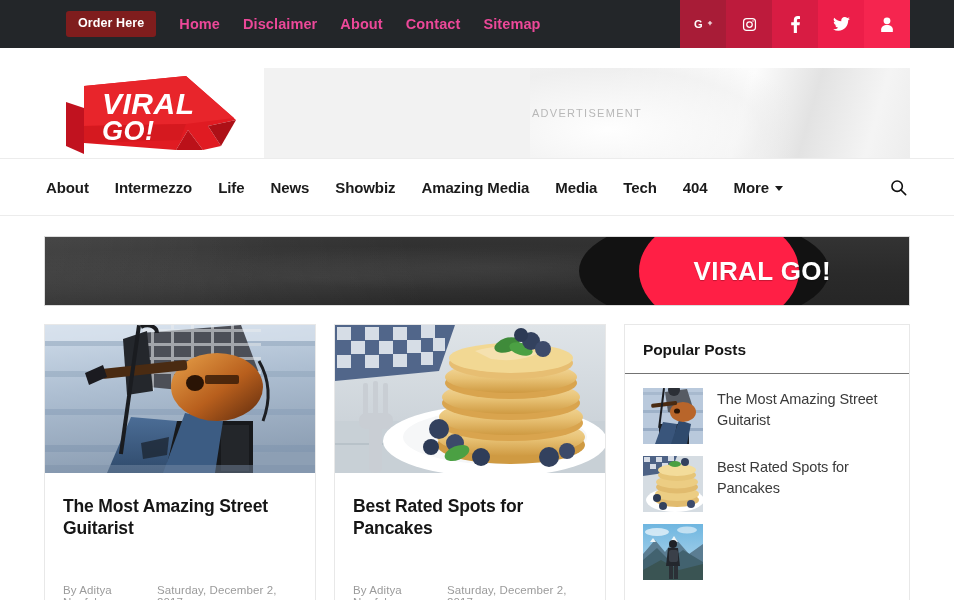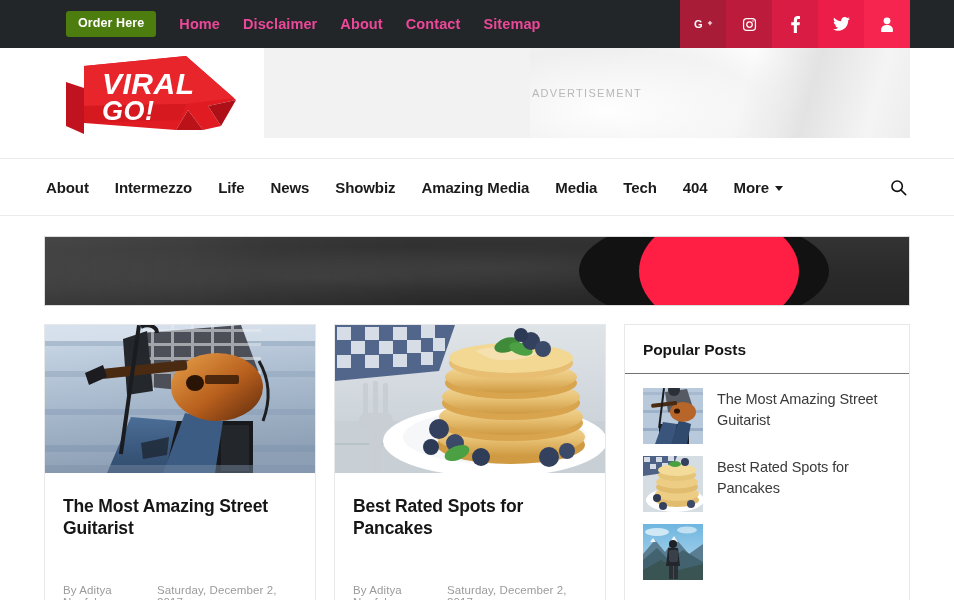--- a/index.html
+++ b/index.html
@@ -19,21 +19,21 @@
     align-items: stretch;
     position: relative;
   }
   .topbar-left {
     display: flex;
     align-items: center;
     padding-left: 66px;
     gap: 0px;
   }
   .order-btn {
-    background: #4d7c0f;
+    background: #7f1d1d;
     color: #ffffff;
     font-size: 12.5px;
     font-weight: bold;
     padding: 6px 12px 7px;
     border-radius: 3px;
     letter-spacing: .1px;
     line-height: 1;
     cursor: pointer;
     border: none;
     font-family: "Liberation Sans", sans-serif;
@@ -66,21 +66,21 @@
   .soc-insta { background: #bd1b3c; }
   .soc-fb    { background: #d81c43; }
   .soc-tw    { background: #ec1e49; }
   .soc-user  { background: #f5254f; }
 
   
   .header {
     height: 110px;
     background: #ffffff;
     display: flex;
-    align-items: flex-start;
+    align-items: flex-end;
     padding: 0 44px;
     position: relative;
   }
   .logo-wrap {
     width: 196px;
     height: 90px;
     position: relative;
     margin-left: 14px;
     flex: 0 0 auto;
   }
@@ -357,20 +357,21 @@
       <line x1="12.9" y1="12.9" x2="18.4" y2="18.4" stroke-linecap="round"></line>
     </svg>
   </span>
 </div>
 
 <div class="hero-wrap">
   <div class="hero">
     <div class="hero-tex"></div>
     <div class="hero-dark-blob"></div>
     <div class="hero-red"></div>
+    <div class="hero-text">VIRAL GO!</div>
   </div>
 </div>
 
 <div class="content">
 
   <div class="cards">
 
     <div class="card">
       <div class="card-img">
         <svg width="272" height="148" viewBox="0 0 272 148" preserveAspectRatio="none">

